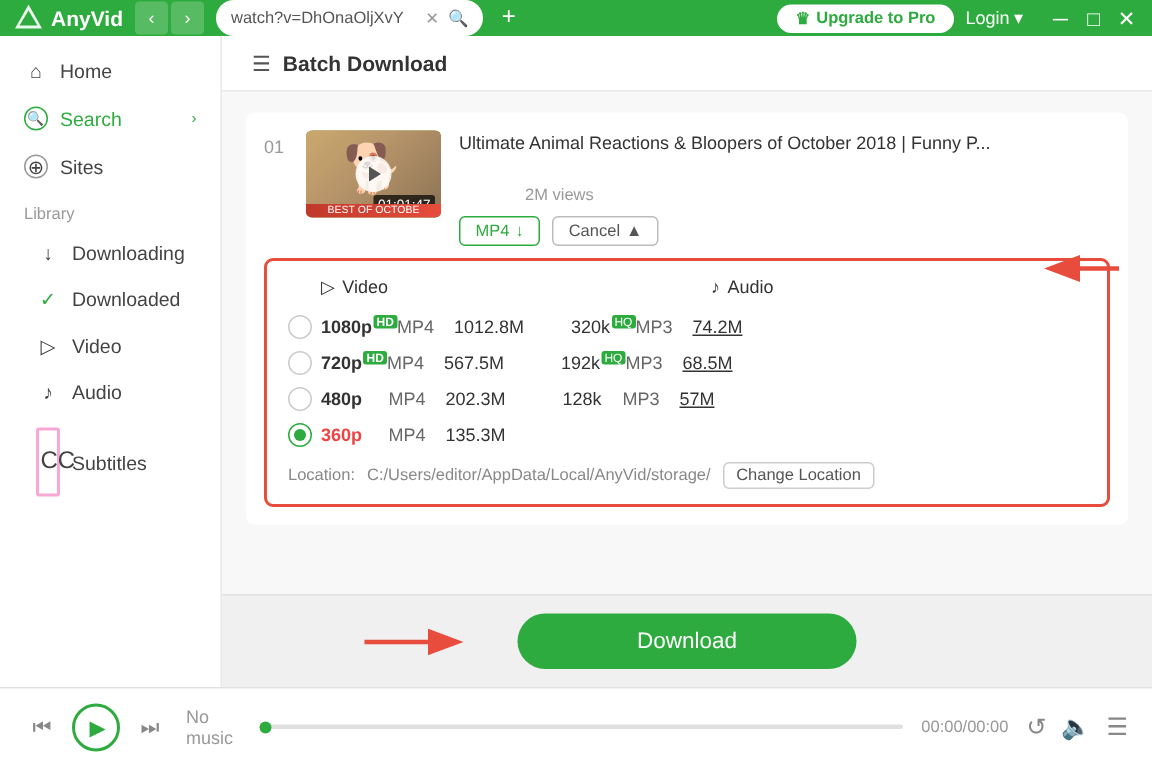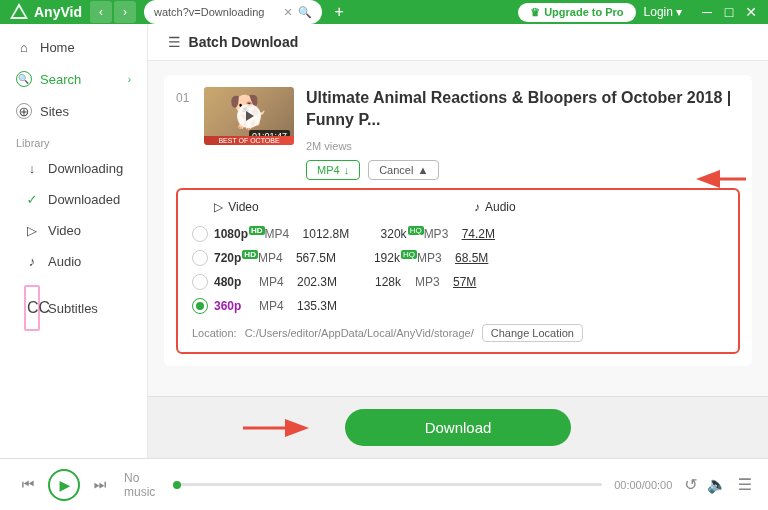--- a/index.html
+++ b/index.html
@@ -47,22 +47,22 @@
     
     .video-entry { background: white; border-radius: 6px; padding: 12px; position: relative; }
     .video-header { display: flex; gap: 12px; align-items: flex-start; }
     .video-number { font-size: 12px; color: #999; width: 16px; margin-top: 4px; }
     .video-thumb { width: 90px; height: 58px; background: #8B6914; border-radius: 4px; position: relative; overflow: hidden; flex-shrink: 0; display: flex; align-items: center; justify-content: center; }
     .thumb-play { width: 24px; height: 24px; background: rgba(255,255,255,0.85); border-radius: 50%; display: flex; align-items: center; justify-content: center; cursor: pointer; }
     .thumb-play::after { content: ''; border-left: 8px solid #555; border-top: 5px solid transparent; border-bottom: 5px solid transparent; margin-left: 2px; }
     .thumb-duration { position: absolute; bottom: 3px; right: 4px; background: rgba(0,0,0,0.7); color: white; font-size: 9px; padding: 1px 3px; border-radius: 2px; }
     .thumb-badge { position: absolute; bottom: 0; left: 0; right: 0; background: linear-gradient(to right, #c0392b, #e74c3c); color: white; font-size: 7px; text-align: center; padding: 1px 0; }
     .video-info { flex: 1; }
-    .video-title { font-size: 16px; color: #333; font-weight: 700; line-height: 1.4; margin-bottom: 8px; }
-    .video-views { font-size: 11px; color: #999; margin-bottom: 8px; }
+    .video-title { font-size: 12px; color: #333; font-weight: 400; line-height: 1.4; margin-bottom: 20px; }
+    .video-views { font-size: 11px; color: #999; margin-bottom: 8px; margin-left: 44px; }
     .video-actions { display: flex; align-items: center; gap: 8px; }
     .format-badge { border: 1.5px solid #2eab3e; color: #2eab3e; border-radius: 4px; padding: 3px 10px; font-size: 11px; font-weight: 500; cursor: pointer; display: flex; align-items: center; gap: 4px; }
     .cancel-btn { border: 1.5px solid #bbb; color: #555; border-radius: 4px; padding: 3px 10px; font-size: 11px; cursor: pointer; background: none; display: flex; align-items: center; gap: 4px; }
 
     
     .format-panel { border: 2px solid #e74c3c; border-radius: 6px; padding: 10px 14px; margin-top: 8px; background: white; }
     .format-row { display: flex; align-items: center; gap: 0; padding: 4px 0; font-size: 12px; }
     .format-radio { width: 16px; height: 16px; border: 1.5px solid #ccc; border-radius: 50%; display: flex; align-items: center; justify-content: center; cursor: pointer; flex-shrink: 0; margin-right: 6px; }
     .format-radio.selected { border-color: #2eab3e; }
     .format-radio.selected::after { content: ''; width: 8px; height: 8px; background: #2eab3e; border-radius: 50%; }
@@ -112,21 +112,21 @@
       <polygon points="11,2 20,18 2,18" fill="white" opacity="0.9"></polygon>
       <polygon points="11,6 17,16 5,16" fill="#2eab3e"></polygon>
     </svg>
     <span>AnyVid</span>
   </div>
   <div class="nav-arrows">
     <button class="nav-btn">‹</button>
     <button class="nav-btn">›</button>
   </div>
   <div class="url-bar">
-    <span class="url-text">watch?v=Downloading</span>
+    <span class="url-text">watch?v=DhOnaOljXvY</span>
     <span class="url-close">✕</span>
     <span style="color:#aaa; font-size:11px;">🔍</span>
   </div>
   <button class="add-tab">+</button>
   <div class="spacer"></div>
   <button class="upgrade-btn">
     <span>♛</span>
     <span>Upgrade to Pro</span>
   </button>
   <button class="login-btn">
@@ -264,21 +264,21 @@
             <span class="format-type" style="min-width:38px; color:#666;">MP4</span>
             <span class="format-size" style="min-width:58px;">202.3M</span>
             <span style="min-width:20px;"></span>
             <span class="format-audio-res" style="min-width:40px;">128k</span>
             <span class="format-audio-type" style="min-width:38px; color:#666;">MP3</span>
             <span class="format-audio-size">57M</span>
           </div>
 
           <div class="format-row">
             <div class="format-radio selected" style="margin-right:6px;"></div>
-            <span class="format-res" style="min-width:45px; color:#a21caf;">360p</span>
+            <span class="format-res" style="min-width:45px; color:#ef4444;">360p</span>
             <span class="format-type" style="min-width:38px; color:#666;">MP4</span>
             <span class="format-size" style="min-width:58px;">135.3M</span>
           </div>
 
           <div class="location-bar">
             <span class="location-label">Location:</span>
             <span class="location-path">C:/Users/editor/AppData/Local/AnyVid/storage/</span>
             <button class="change-loc-btn">Change Location</button>
           </div>
         </div>

